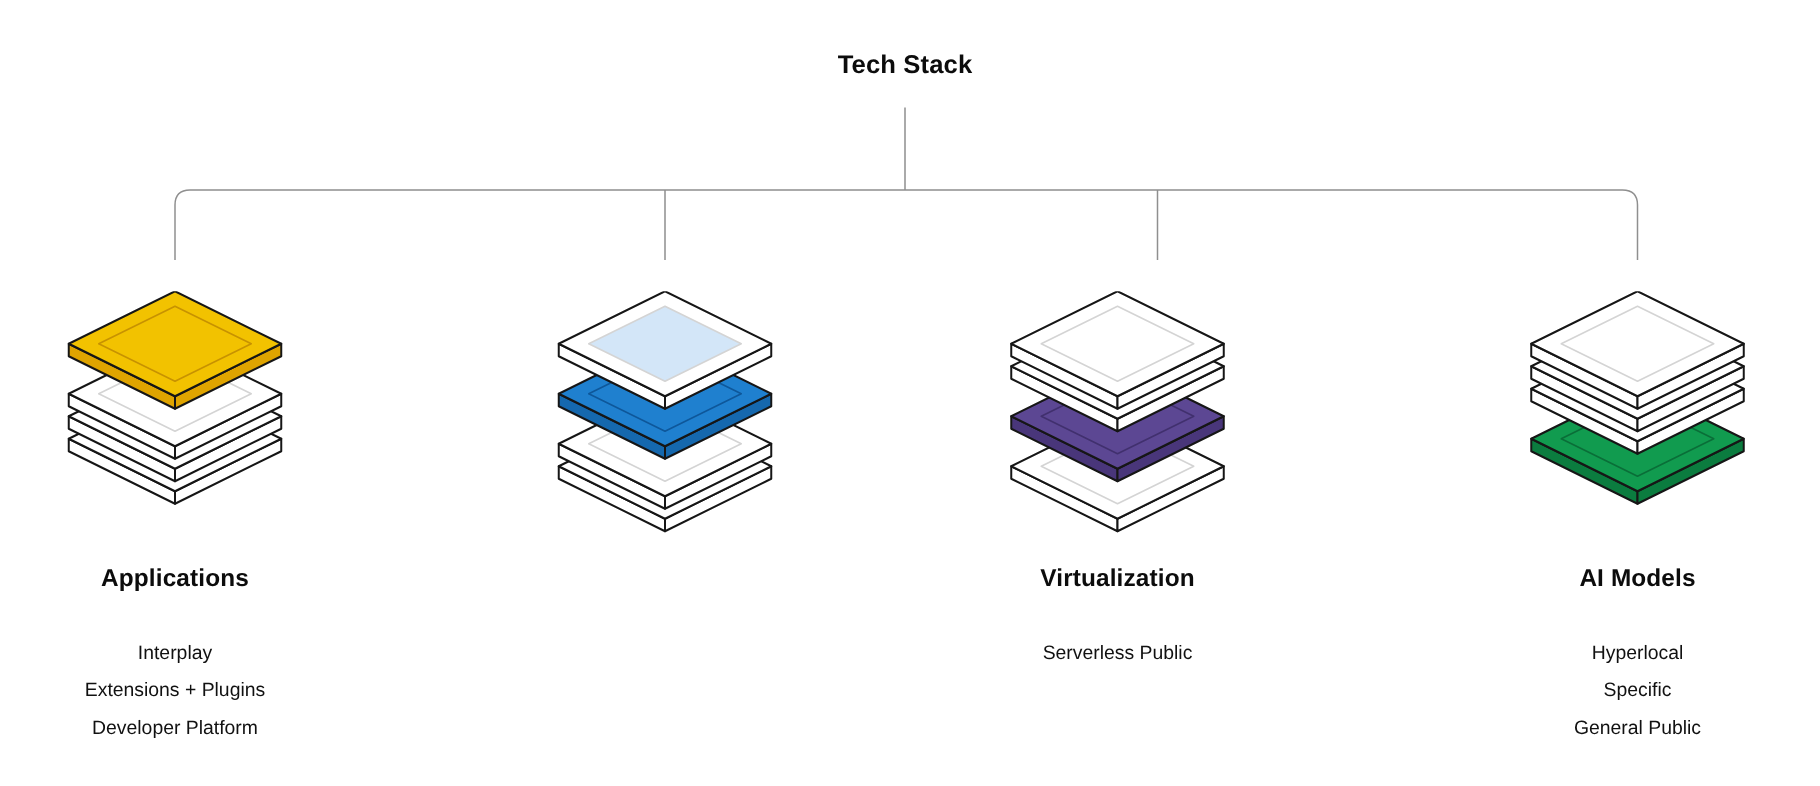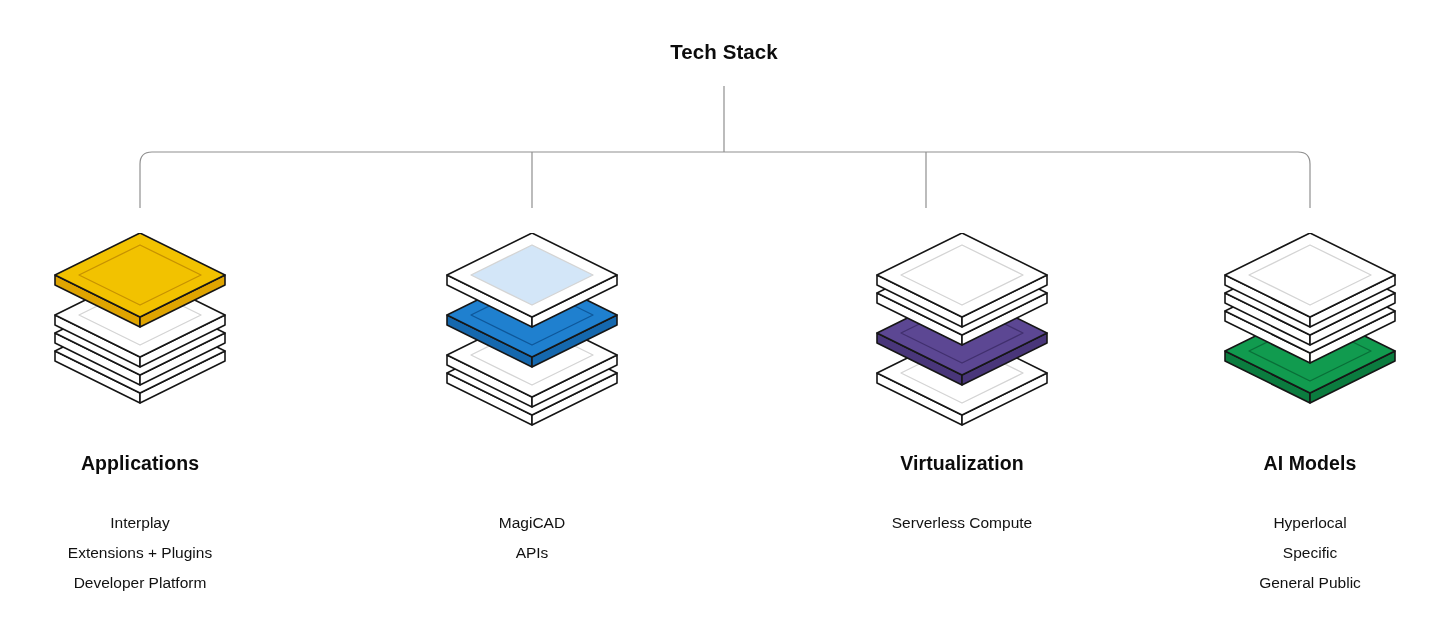--- a/index.html
+++ b/index.html
@@ -37,21 +37,21 @@
     pointer-events: none;
   }
   .column {
     position: absolute;
     width: 300px;
     top: 0;
     height: 629px;
   }
   .col-apps  { left: -10px; }  
   .col-os    { left: 382px; }  
-  .col-virt  { left: 812px; }  
+  .col-virt  { left: 744px; }  
   .col-ai    { left: 1160px; } 
 
   .stack-svg {
     position: absolute;
     left: 60px;   
     top: 233px;
     width: 180px;
     height: 200px;
   }
   .col-title {
@@ -148,24 +148,20 @@
           <polygon points="90,40 175,82 90,124 5,82" fill="#1F80CF" stroke="#161616" stroke-width="1.6" stroke-linejoin="round"></polygon>
           <polygon points="90,52 151,82 90,112 29,82" fill="none" stroke="#0E579A" stroke-width="1.3" stroke-linejoin="round"></polygon>
         </g>
         <g>
           <polygon points="5,42 90,84 90,94 5,52" fill="#ffffff" stroke="#161616" stroke-width="1.6" stroke-linejoin="round"></polygon>
           <polygon points="175,42 90,84 90,94 175,52" fill="#ffffff" stroke="#161616" stroke-width="1.6" stroke-linejoin="round"></polygon>
           <polygon points="90,0 175,42 90,84 5,42" fill="#ffffff" stroke="#161616" stroke-width="1.6" stroke-linejoin="round"></polygon>
           <polygon points="90,12 151,42 90,72 29,42" fill="#D3E6F8" stroke="#d4d4d4" stroke-width="1.3" stroke-linejoin="round"></polygon>
         </g>
       </svg>
-    <ul class="col-items">
-        <li>MagiCAD</li>
-        <li>APIs</li>
-      </ul>
   </div>
 
   <div class="column col-virt">
     <svg class="stack-svg" viewBox="0 0 180 200" xmlns="http://www.w3.org/2000/svg">
         <g>
           <polygon points="5,140 90,182 90,192 5,150" fill="#ffffff" stroke="#161616" stroke-width="1.6" stroke-linejoin="round"></polygon>
           <polygon points="175,140 90,182 90,192 175,150" fill="#ffffff" stroke="#161616" stroke-width="1.6" stroke-linejoin="round"></polygon>
           <polygon points="90,98 175,140 90,182 5,140" fill="#ffffff" stroke="#161616" stroke-width="1.6" stroke-linejoin="round"></polygon>
           <polygon points="90,110 151,140 90,170 29,140" fill="none" stroke="#d4d4d4" stroke-width="1.3" stroke-linejoin="round"></polygon>
         </g>
@@ -183,21 +179,21 @@
         </g>
         <g>
           <polygon points="5,42 90,84 90,94 5,52" fill="#ffffff" stroke="#161616" stroke-width="1.6" stroke-linejoin="round"></polygon>
           <polygon points="175,42 90,84 90,94 175,52" fill="#ffffff" stroke="#161616" stroke-width="1.6" stroke-linejoin="round"></polygon>
           <polygon points="90,0 175,42 90,84 5,42" fill="#ffffff" stroke="#161616" stroke-width="1.6" stroke-linejoin="round"></polygon>
           <polygon points="90,12 151,42 90,72 29,42" fill="none" stroke="#d4d4d4" stroke-width="1.3" stroke-linejoin="round"></polygon>
         </g>
       </svg>
     <div class="col-title">Virtualization</div>
     <ul class="col-items">
-        <li>Serverless Compute</li>
+        <li>Serverless Public</li>
       </ul>
   </div>
 
   <div class="column col-ai">
     <svg class="stack-svg" viewBox="0 0 180 200" xmlns="http://www.w3.org/2000/svg">
         <g>
           <polygon points="5,118 90,160 90,170 5,128" fill="#0B7C3F" stroke="#161616" stroke-width="1.6" stroke-linejoin="round"></polygon>
           <polygon points="175,118 90,160 90,170 175,128" fill="#0B7C3F" stroke="#161616" stroke-width="1.6" stroke-linejoin="round"></polygon>
           <polygon points="90,76 175,118 90,160 5,118" fill="#119B4F" stroke="#161616" stroke-width="1.6" stroke-linejoin="round"></polygon>
           <polygon points="90,88 151,118 90,148 29,118" fill="none" stroke="#0A6E38" stroke-width="1.3" stroke-linejoin="round"></polygon>

